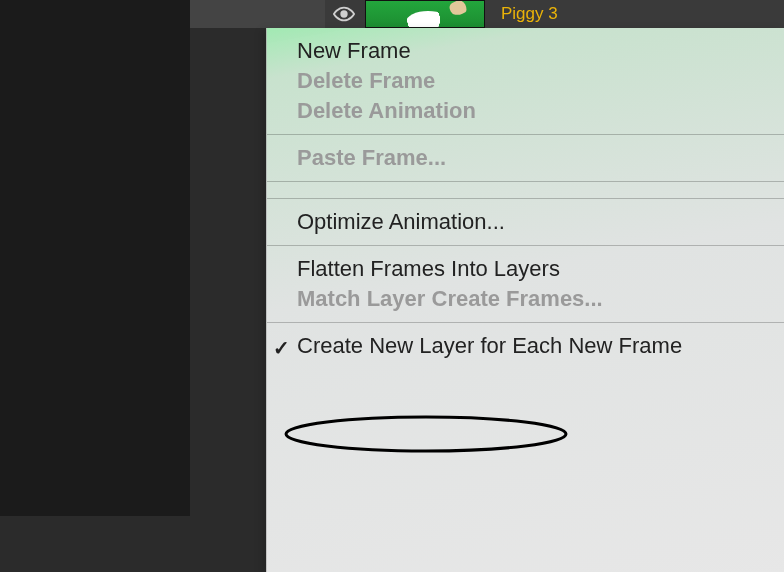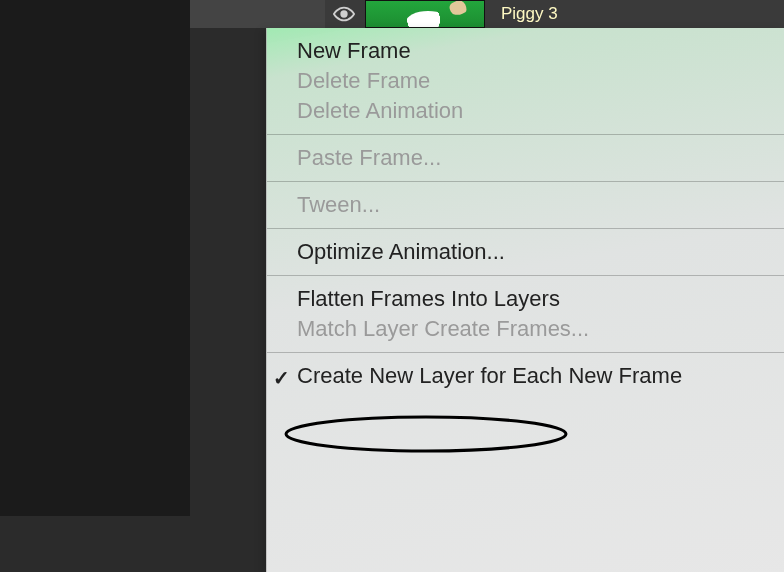--- a/index.html
+++ b/index.html
@@ -37,21 +37,21 @@
     position: absolute;
     left: 325px;
     top: 0;
     right: 0;
     height: 28px;
     background: #3a3a3a;
     display: flex;
     align-items: center;
     gap: 10px;
     padding-left: 8px;
-    color: #fef9c3;
+    color: #eab308;
     font-size: 16px;
     font-weight: 500;
   }
   .eye {
     display: inline-block;
     width: 22px;
     height: 22px;
     position: relative;
   }
   .eye svg { width: 22px; height: 22px; }
@@ -118,21 +118,21 @@
     color: #222;
     font-weight: 500;
     position: relative;
     display: flex;
     align-items: center;
     justify-content: space-between;
     cursor: default;
   }
   .menu-item.disabled {
     color: #9a9a9a;
-    font-weight: 400;
+    font-weight: 700;
   }
   .submenu-arrow {
     color: #9a9a9a;
     font-size: 18px;
     padding-right: 6px;
   }
   .check {
     position: absolute;
     left: 6px;
     top: 2px;
@@ -188,23 +188,20 @@
 
     <div class="menu-group">
       <div class="menu-item disabled">
         <span>Paste Frame...</span>
       </div>
     </div>
 
 
 
     <div class="menu-group">
-      <div class="menu-item disabled">
-        <span>Tween...</span>
-      </div>
     </div>
 
     <div class="menu-group">
       <div class="menu-item">
         <span>Optimize Animation...</span>
       </div>
     </div>
 
     <div class="menu-group">
       <div class="menu-item">

